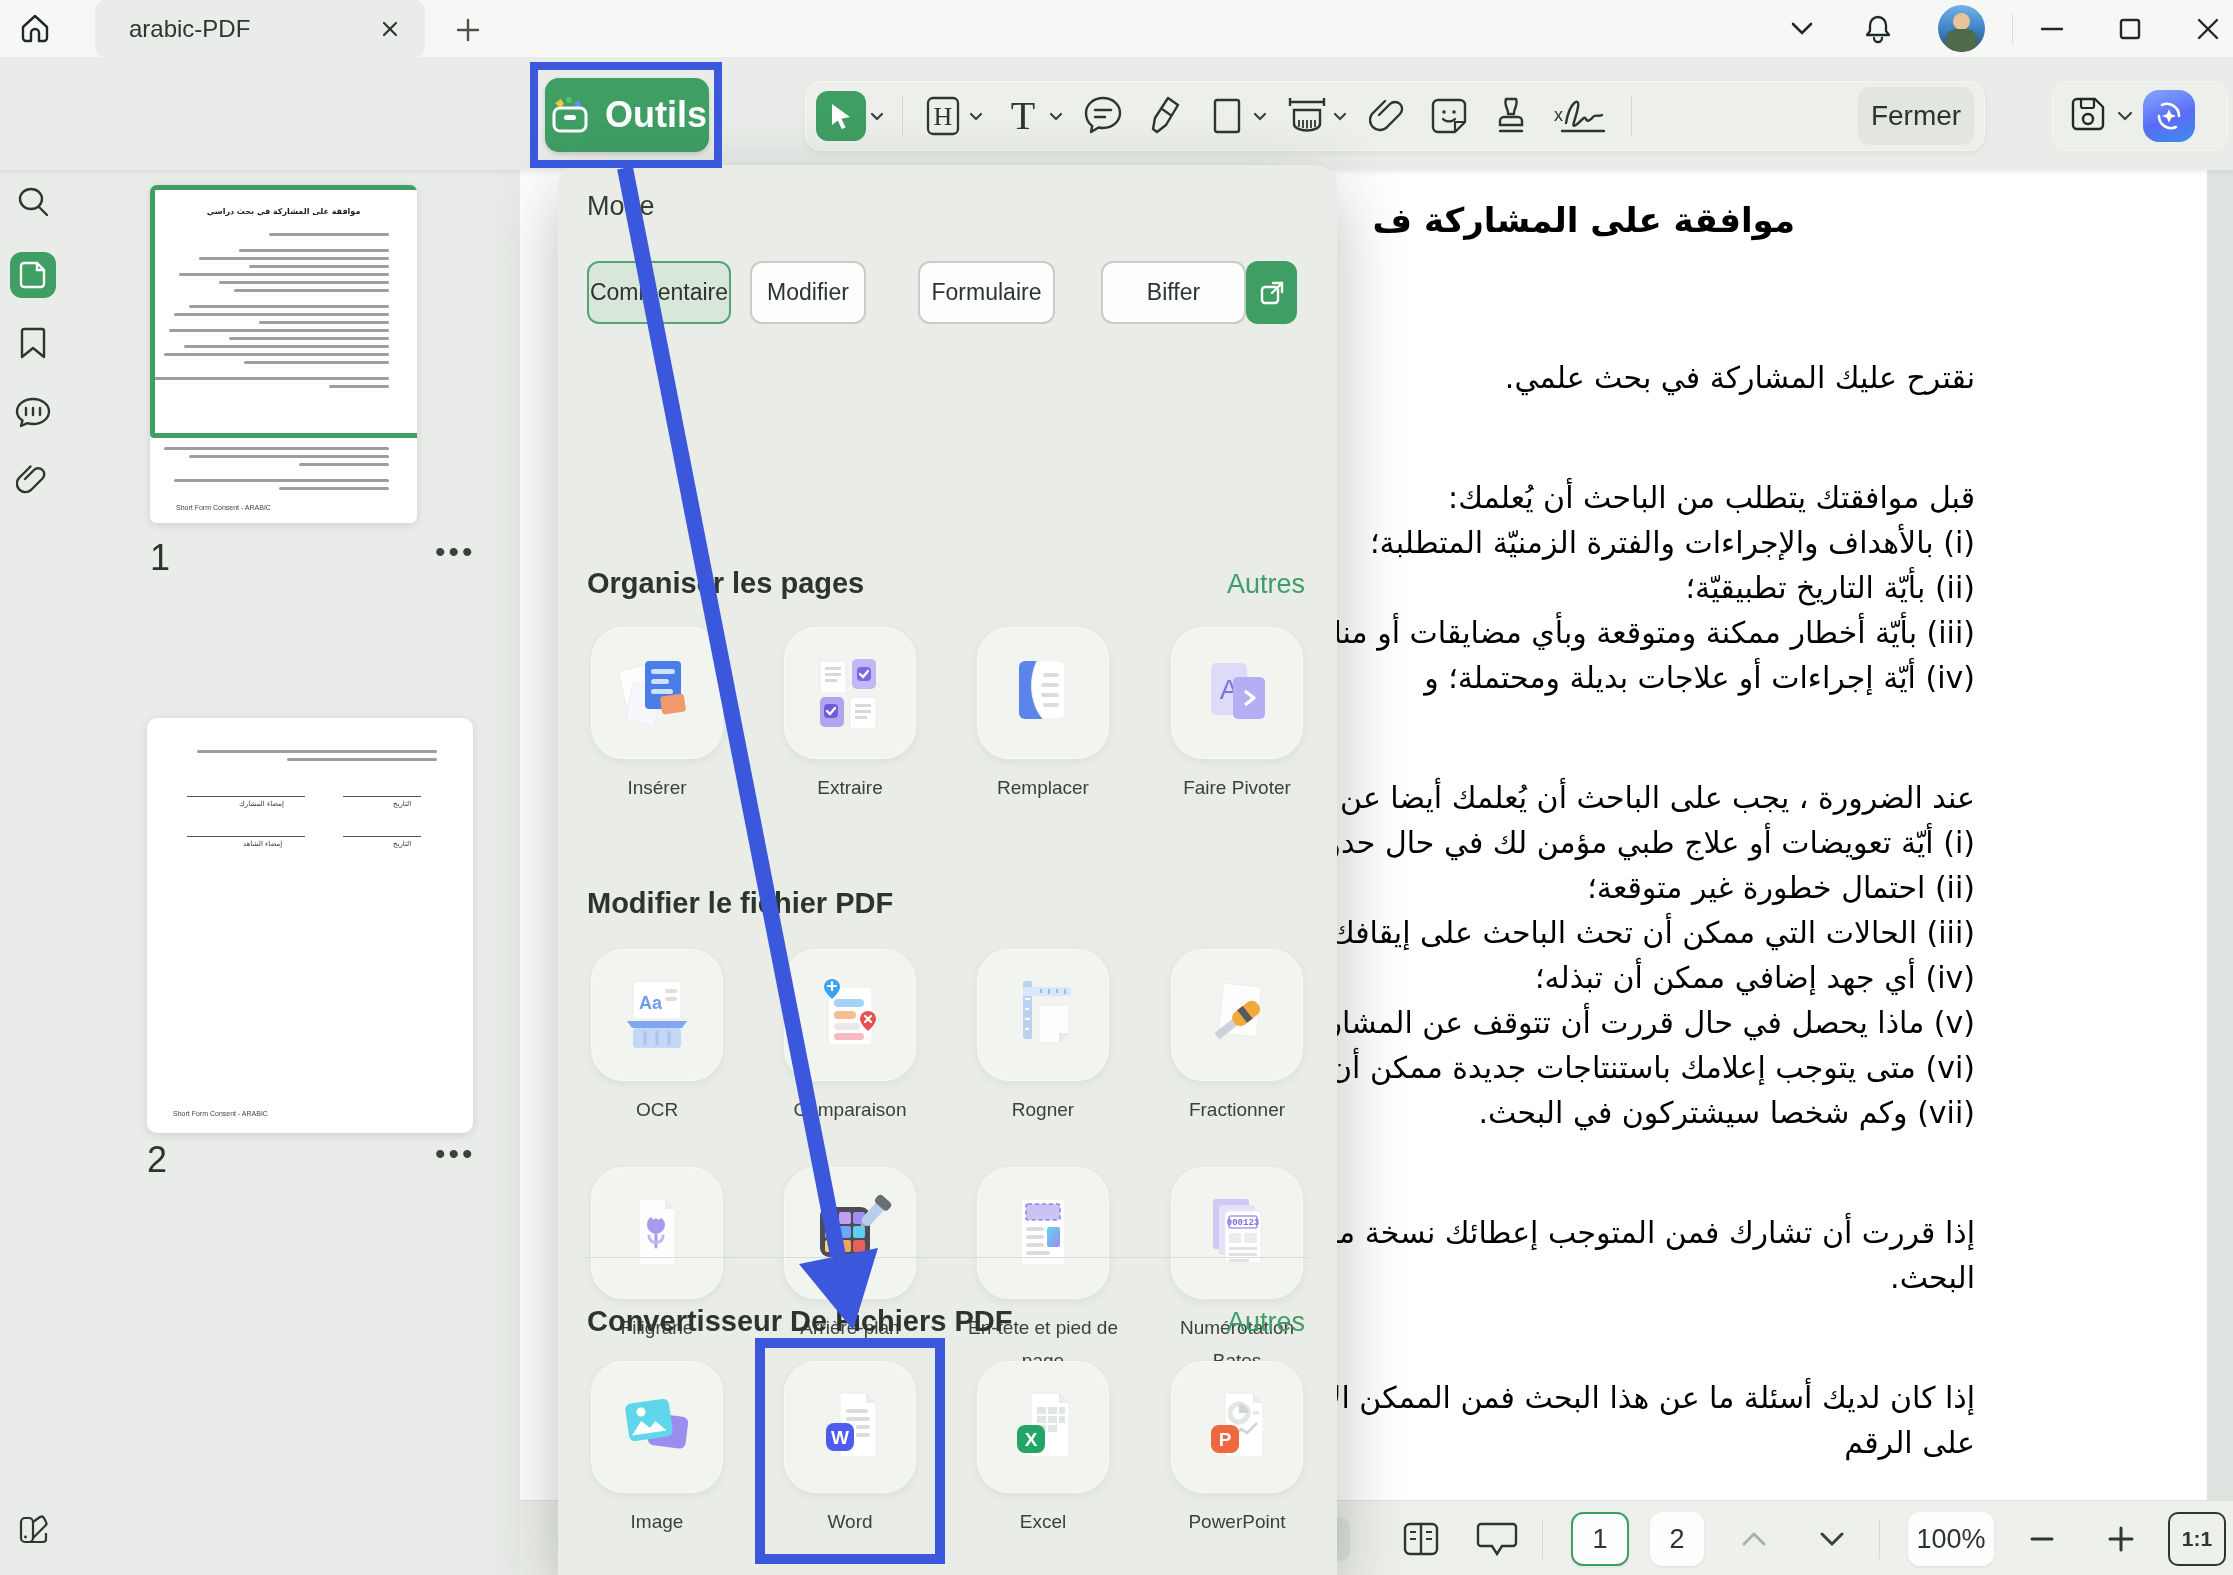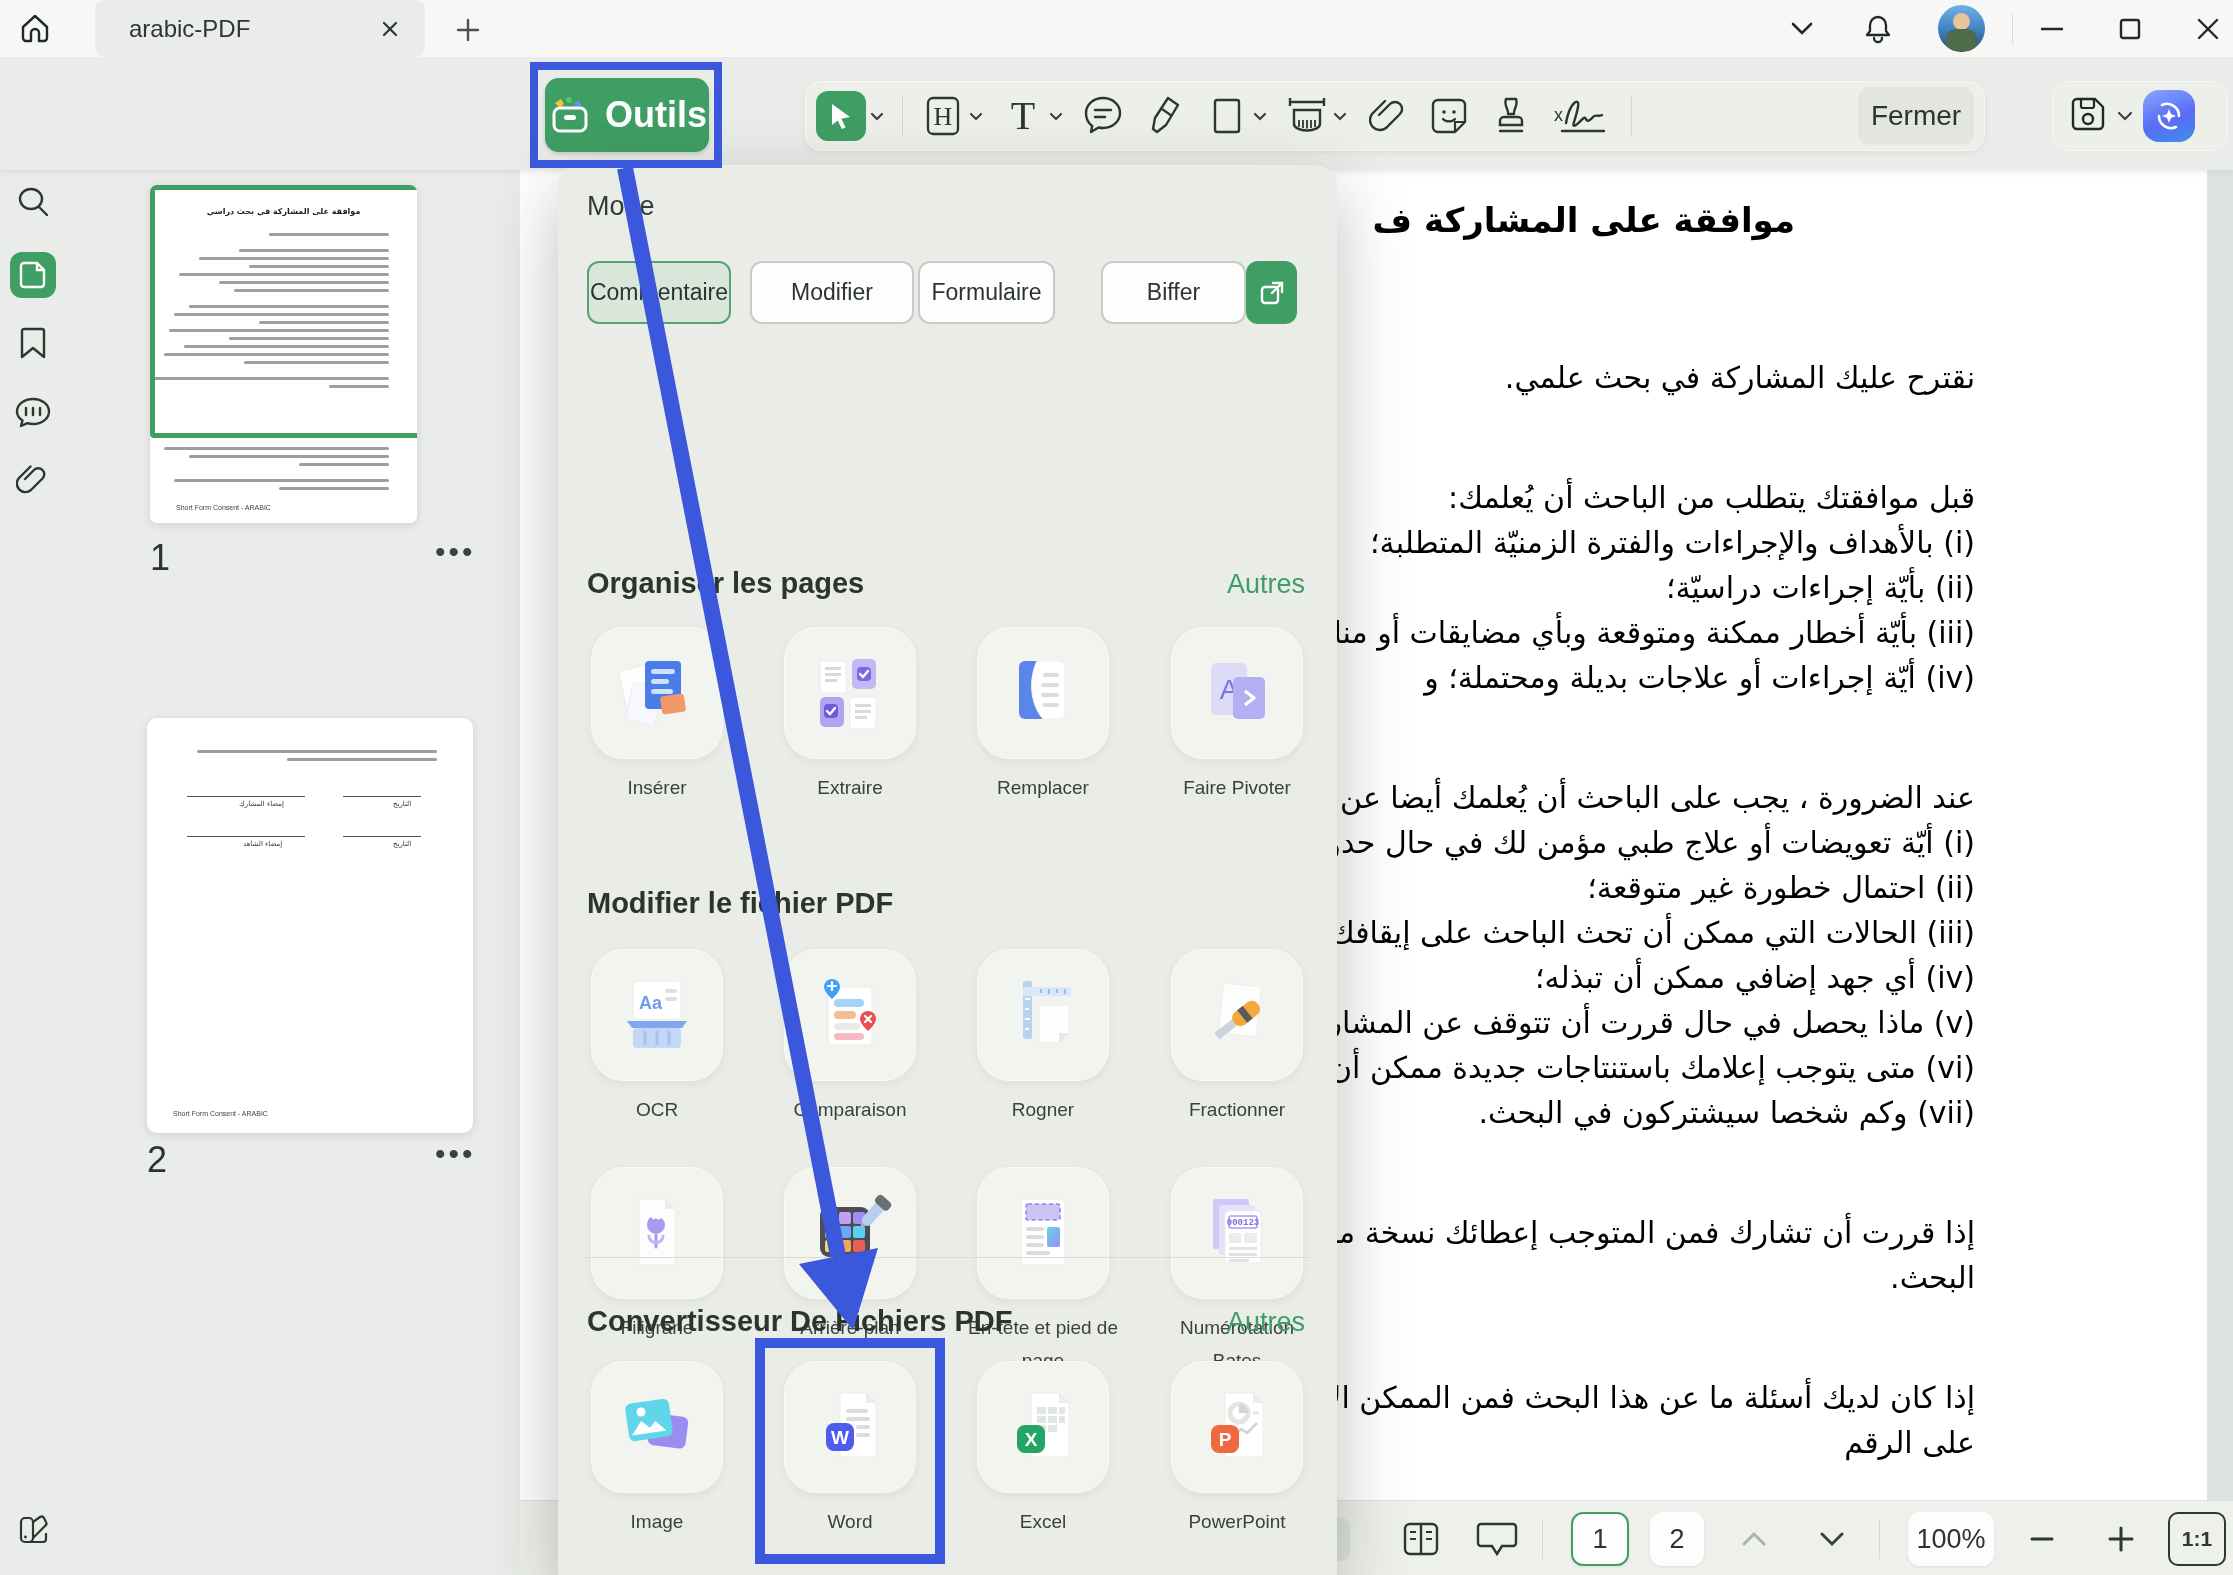--- a/index.html
+++ b/index.html
@@ -95,21 +95,21 @@
 <body>
 
 <div id="screen">
 
   <div id="docpage" class="abs">
     <div class="doc-title">موافقة على المشاركة ف</div>
     <div class="doc-body">
       <div class="doc-line">نقترح عليك المشاركة في بحث علمي.</div>
       <div class="doc-line para-gap">قبل موافقتك يتطلب من الباحث أن يُعلمك:</div>
       <div class="doc-line">(i) بالأهداف والإجراءات والفترة الزمنيّة المتطلبة؛</div>
-      <div class="doc-line">(ii) بأيّة إجراءات دراسيّة؛</div>
+      <div class="doc-line">(ii) بأيّة التاريخ تطبيقيّة؛</div>
       <div class="doc-line">(iii) بأيّة أخطار ممكنة ومتوقعة وبأي مضايقات أو مناف</div>
       <div class="doc-line">(iv) أيّة إجراءات أو علاجات بديلة ومحتملة؛ و</div>
       <div class="doc-line para-gap">عند الضرورة ، يجب على الباحث أن يُعلمك أيضا عن</div>
       <div class="doc-line">(i) أيّة تعويضات أو علاج طبي مؤمن لك في حال حدو</div>
       <div class="doc-line">(ii) احتمال خطورة غير متوقعة؛</div>
       <div class="doc-line">(iii) الحالات التي ممكن أن تحث الباحث على إيقافك ع</div>
       <div class="doc-line">(iv) أي جهد إضافي ممكن أن تبذله؛</div>
       <div class="doc-line">(v) ماذا يحصل في حال قررت أن تتوقف عن المشارك</div>
       <div class="doc-line">(vi) متى يتوجب إعلامك باستنتاجات جديدة ممكن أن تو</div>
       <div class="doc-line">(vii) وكم شخصا سيشتركون في البحث.</div>
@@ -496,21 +496,21 @@
             <path d="M17 10 l2 5 5 2 -5 2 -2 5 -2 -5 -5 -2 5 -2 z" fill="#fff"></path>
           </svg>
       </span>
     </div>
   </div>
 
   <div id="toolspanel" class="abs">
     <div class="mode-label abs">Mode</div>
 
     <div class="mode-btn sel abs" style="left:29px; width:144px;">Commentaire</div>
-    <div class="mode-btn abs" style="left:192px; width:164px;">Modifier</div>
+    <div class="mode-btn abs" style="left:192px; width:116px;">Modifier</div>
     <div class="mode-btn abs" style="left:360px; width:137px;">Formulaire</div>
     <div class="mode-btn abs" style="left:543px; width:145px;">Biffer</div>
     <div class="mode-ext abs">
       <svg width="26" height="26" viewBox="0 0 26 26">
           <rect x="3" y="7" width="16" height="16" rx="3" fill="none" stroke="#fff" stroke-width="2.4"></rect>
           <path d="M14 3 h9 v9 M23 3 L13 13" fill="none" stroke="#fff" stroke-width="2.4" stroke-linecap="round"></path>
         </svg>
     </div>
 
     <div class="sec-head abs" style="left:29px; top:402px;">Organiser les pages</div>

